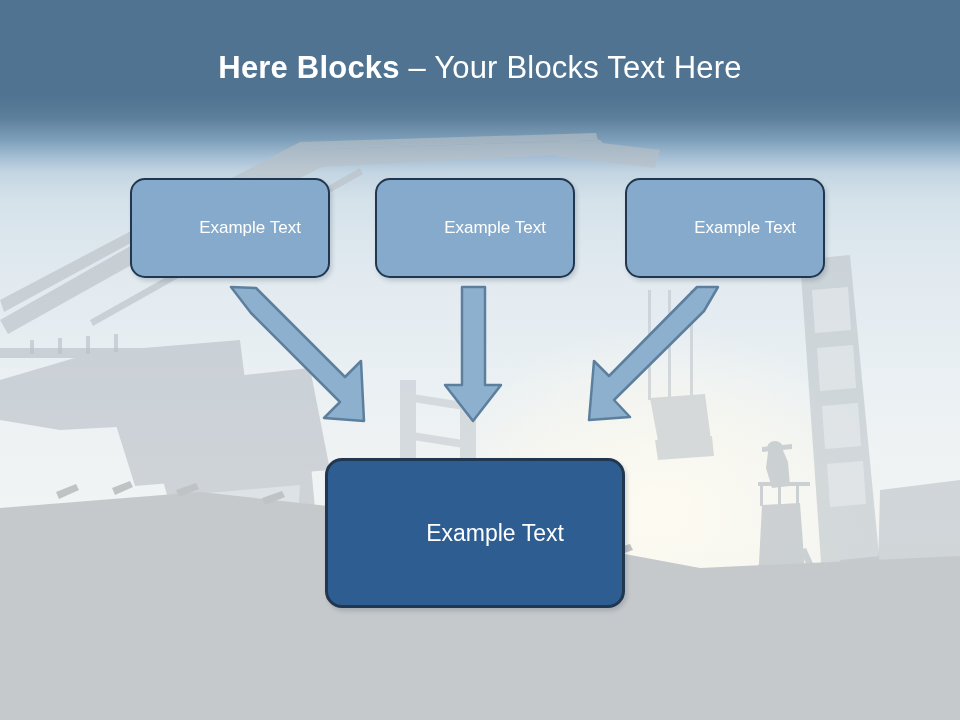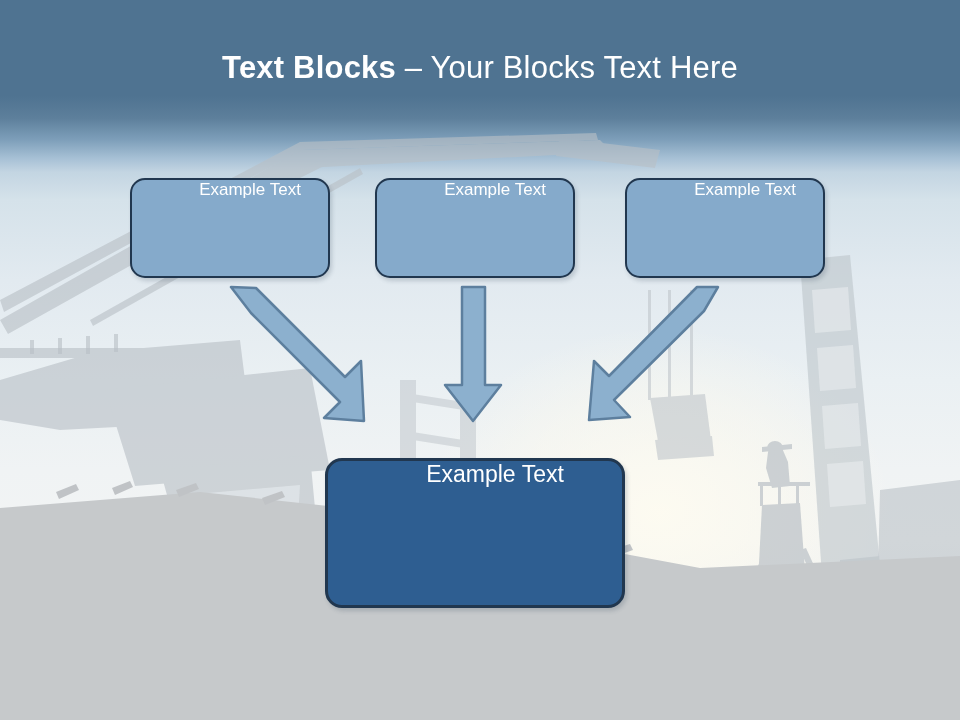--- a/index.html
+++ b/index.html
@@ -71,20 +71,21 @@
   .title .t-bold { font-weight: bold; }
   .title .t-light { font-weight: normal; }
 
   
   .block {
     position: absolute;
     box-sizing: border-box;
     border-radius: 15px;
     border: 2.5px solid #21374f;
     display: flex;
+    align-items: center;
     justify-content: center;
     color: #ffffff;
     box-shadow: 2px 3px 4px rgba(40,60,80,0.20);
     padding-left: 40px;
   }
   .block-top {
     width: 200px;
     height: 100px;
     top: 178px;
     background: #85aacb;
@@ -224,21 +225,21 @@
       <polygon points="262,58 282,51 285,57 265,65"></polygon>
       <polygon points="330,66 350,59 353,65 333,73"></polygon>
       <polygon points="398,74 418,68 421,74 401,82"></polygon>
       <polygon points="470,86 490,80 493,86 473,93"></polygon>
       <polygon points="540,98 560,92 563,98 543,105"></polygon>
       <polygon points="610,110 630,104 633,110 613,117"></polygon>
     </g>
   </svg>
 
   <div class="title">
-    <span class="t-bold">Text Blocks </span><span class="t-light">– Your Blocks Text Here</span>
+    <span class="t-bold">Here Blocks </span><span class="t-light">– Your Blocks Text Here</span>
   </div>
 
   <svg class="arrow-layer" width="960" height="720" viewBox="0 0 960 720">
 
     <g>
       <polygon fill="#8cb0ce" stroke="#5d7f9e" stroke-width="2.5" stroke-linejoin="round" points="231,287 256,288 345,377 361,361 364,421 324,418 340,402 251,313"></polygon>
     </g>
 
     <g>
       <polygon fill="#8cb0ce" stroke="#5d7f9e" stroke-width="2.5" stroke-linejoin="round" points="462,287 485,287 485,385 501,385 473,421 445,385 462,385"></polygon>

